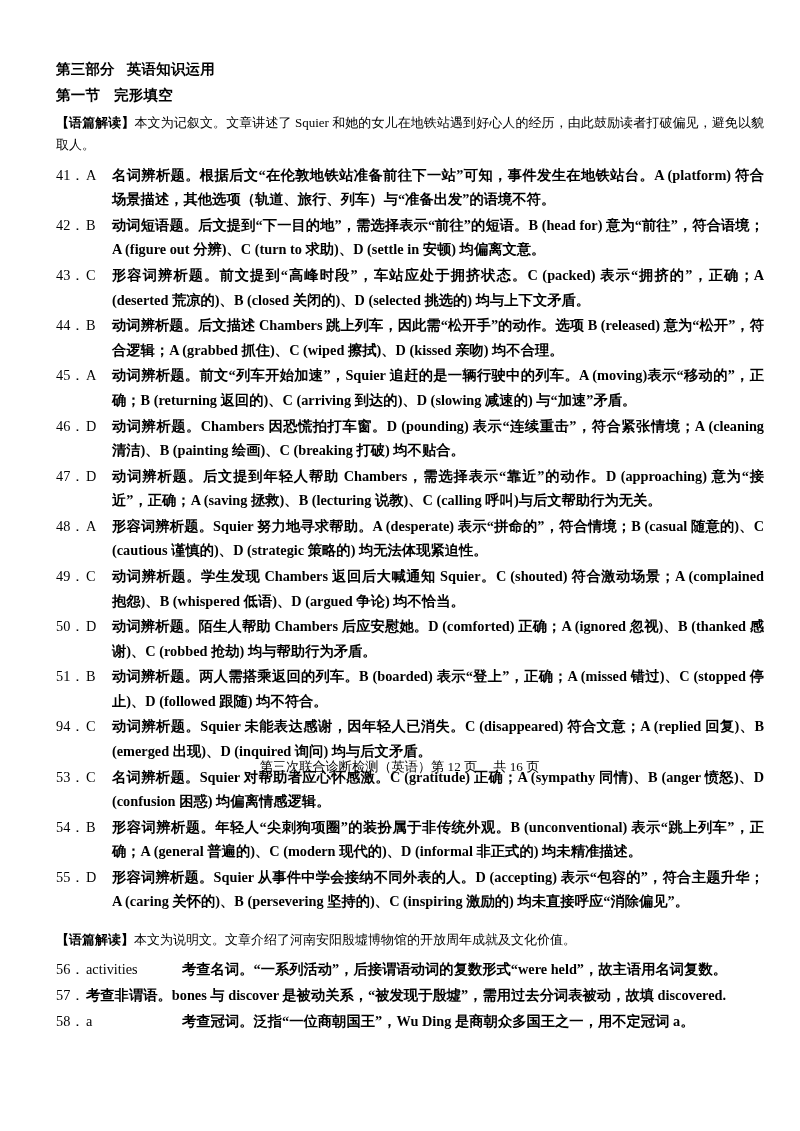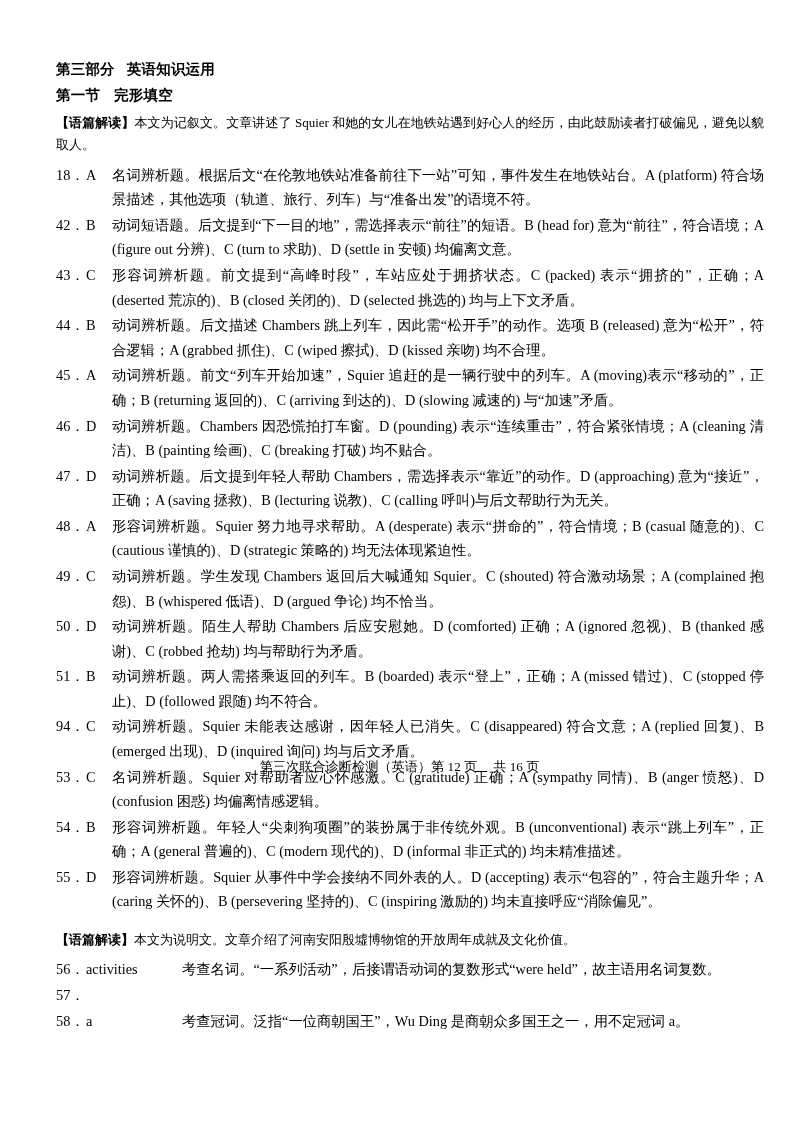--- a/index.html
+++ b/index.html
@@ -65,20 +65,21 @@
   }
   .item .ans {
     width: 26px;
     flex: 0 0 26px;
     text-align: left;
   }
   .item .body {
     flex: 1 1 auto;
     text-align: justify;
     text-justify: inter-ideograph;
+    font-weight: bold;
   }
   
   .item.wide .num { width: 30px; flex: 0 0 30px; }
   .item.wide .ans { width: 96px; flex: 0 0 96px; }
   .item.wide .body { text-indent: 0; }
   .spacer-md { height: 14px; }
   .footer {
     position: absolute;
     left: 0;
     right: 1px;
@@ -102,21 +103,21 @@
     <span>第一节</span><span class="gap"></span><span>完形填空</span>
   </div>
 
   <p class="intro">
     <span class="tag">【语篇解读】</span><span>本文为记叙文。文章讲述了 Squier 和她的女儿在地铁站遇到好心人的经历，由此鼓励读者打破偏见，避免以貌取人。</span>
   </p>
 
   <div class="items">
 
     <div class="item">
-      <span class="num">18．</span>
+      <span class="num">41．</span>
       <span class="ans">A</span>
       <span class="body">名词辨析题。根据后文“在伦敦地铁站准备前往下一站”可知，事件发生在地铁站台。A (platform) 符合场景描述，其他选项（轨道、旅行、列车）与“准备出发”的语境不符。</span>
     </div>
 
     <div class="item">
       <span class="num">42．</span>
       <span class="ans">B</span>
       <span class="body">动词短语题。后文提到“下一目的地”，需选择表示“前往”的短语。B (head for) 意为“前往”，符合语境；A (figure out 分辨)、C (turn to 求助)、D (settle in 安顿) 均偏离文意。</span>
     </div>
 
@@ -210,20 +211,21 @@
   <div class="items">
 
     <div class="item wide">
       <span class="num">56．</span>
       <span class="ans">activities</span>
       <span class="body">考查名词。“一系列活动”，后接谓语动词的复数形式“were held”，故主语用名词复数。</span>
     </div>
 
     <div class="item wide">
       <span class="num">57．</span>
+      <span class="body">考查非谓语。bones 与 discover 是被动关系，“被发现于殷墟”，需用过去分词表被动，故填 discovered.</span>
     </div>
 
     <div class="item wide">
       <span class="num">58．</span>
       <span class="ans">a</span>
       <span class="body">考查冠词。泛指“一位商朝国王”，Wu Ding 是商朝众多国王之一，用不定冠词 a。</span>
     </div>
 
   </div>
 

